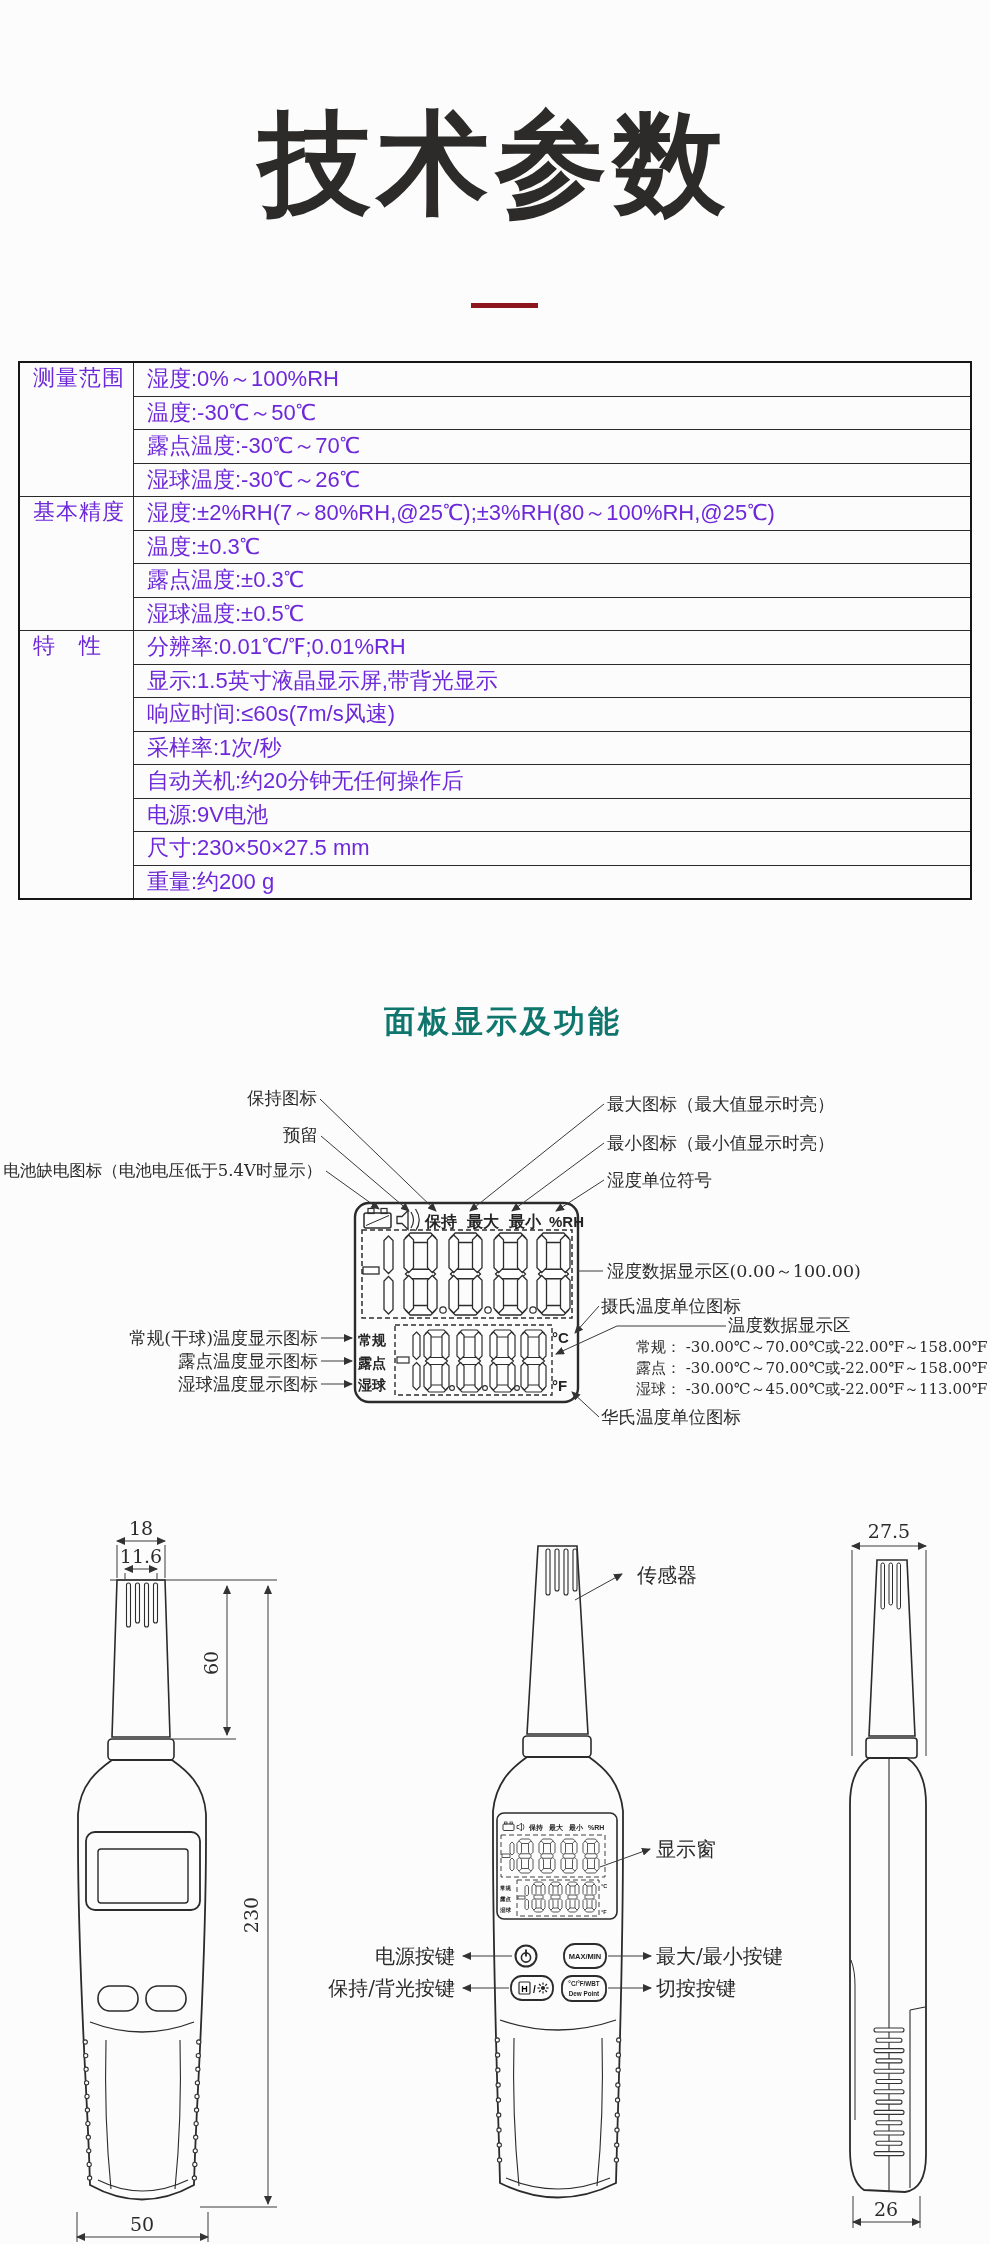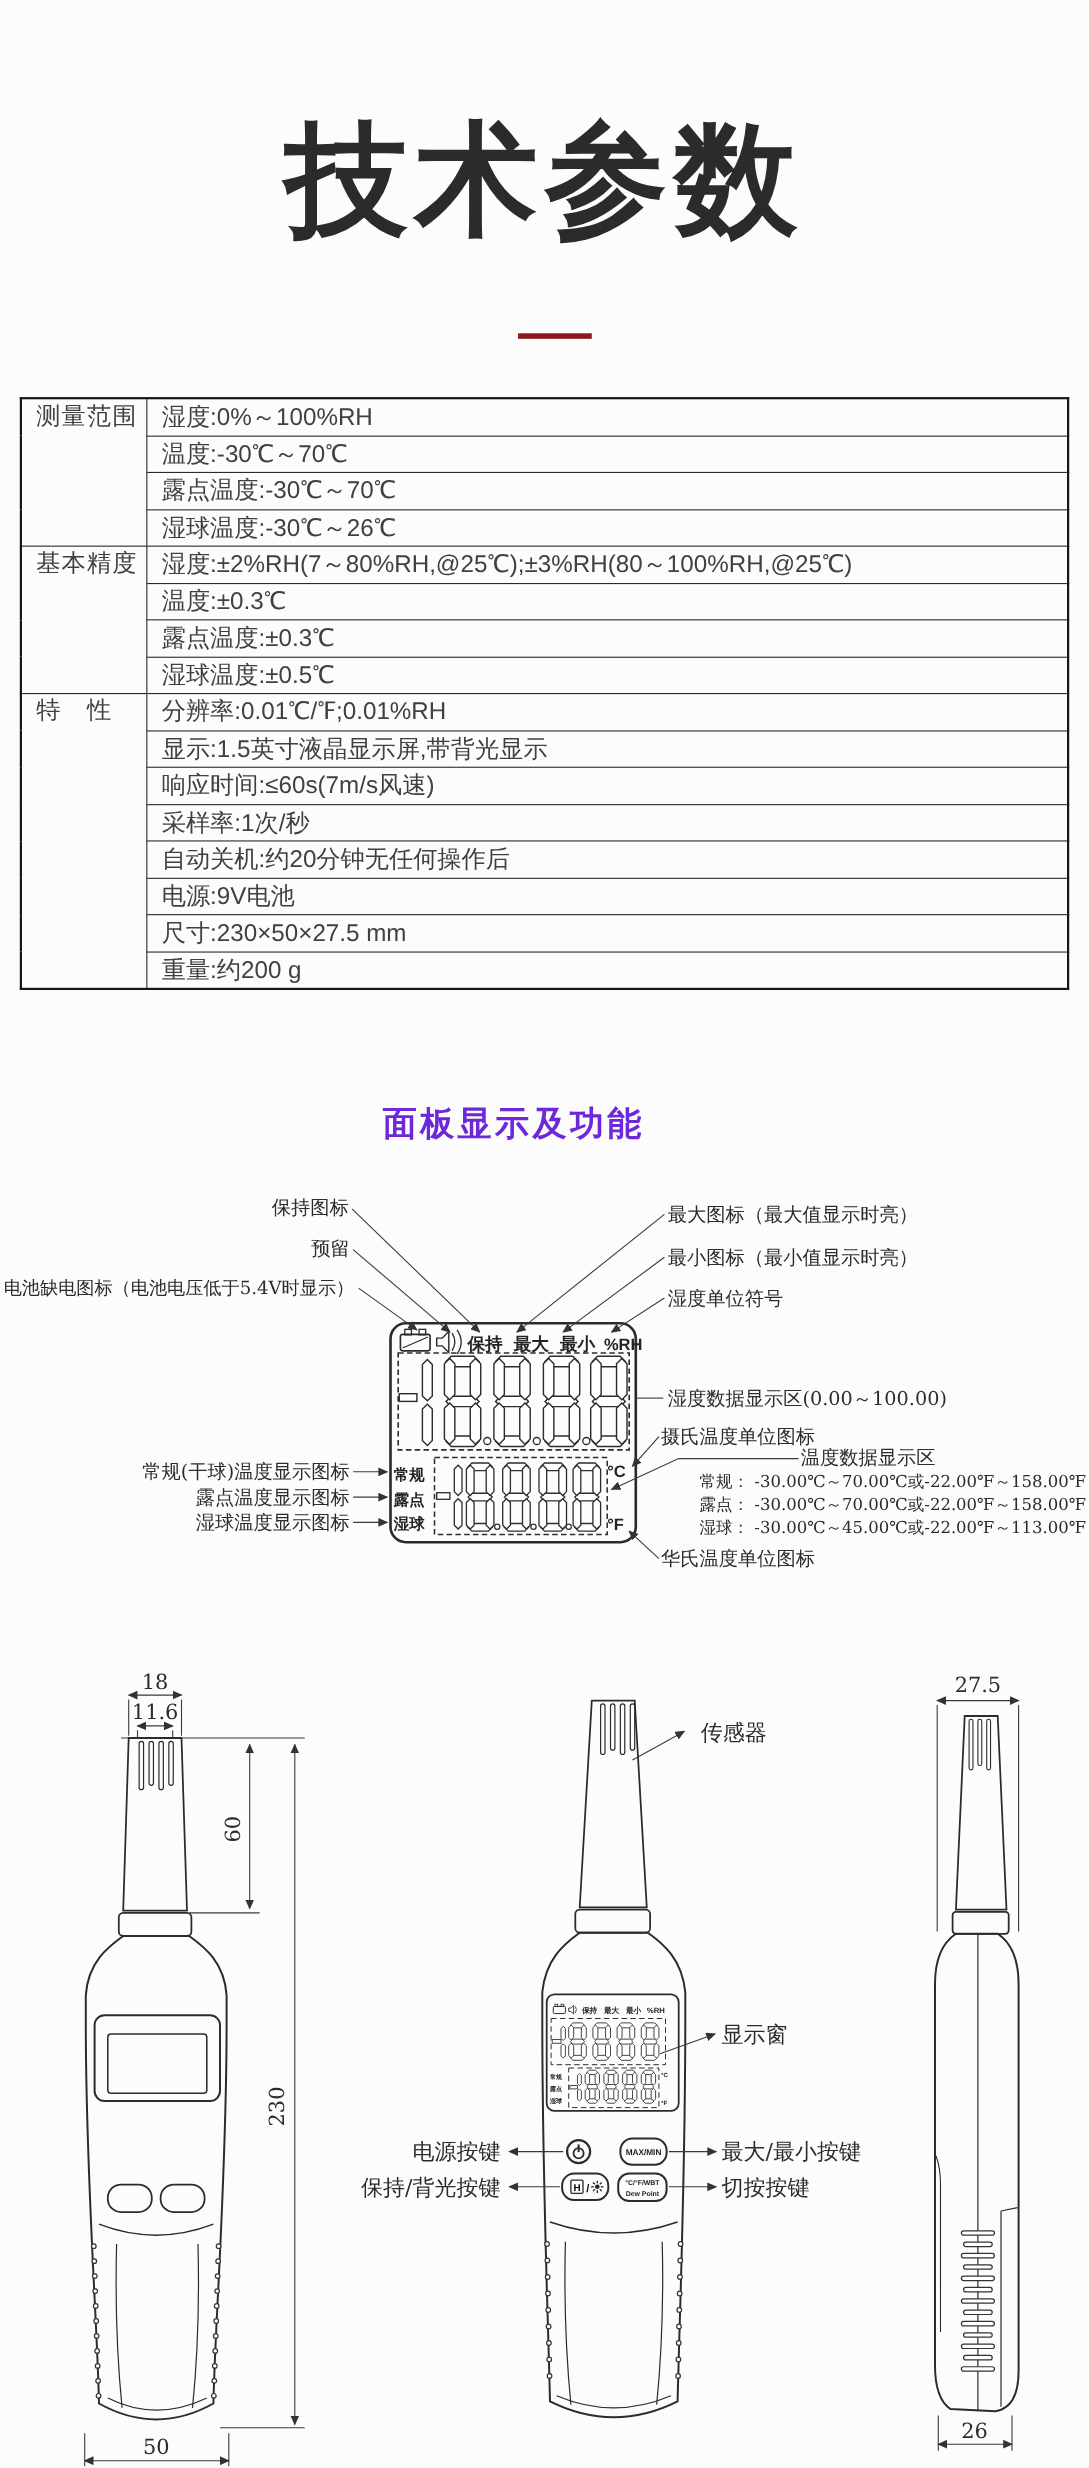--- a/index.html
+++ b/index.html
@@ -3,25 +3,25 @@
 <meta charset="utf-8">
 <style>
   html,body{margin:0;padding:0;}
   .page{position:relative;width:990px;height:2244px;background:#fdfcfc;overflow:hidden;
         font-family:"Liberation Sans",sans-serif;color:#222;}
   .title{position:absolute;top:106px;left:0;width:990px;text-align:center;
          font-size:112px;line-height:116px;font-weight:900;color:#2d2a2a;letter-spacing:6px;}
   .divider{position:absolute;left:471px;top:303px;width:67px;height:5px;background:#8c161c;}
   table.spec{position:absolute;left:18px;top:361px;width:954px;border-collapse:collapse;
              table-layout:fixed;background:#fdfcfc;border:2.5px solid #161616;}
-  table.spec td{border:1.2px solid #2a2a2a;font-size:22px;color:#404040;
+  table.spec td{border:1.2px solid #2a2a2a;font-size:22px;color:#6d28d9;
                 height:32.5px;padding:0 0 0 13px;white-space:nowrap;overflow:hidden;}
   td.g{width:100px;vertical-align:top;padding:4px 0 0 7px;letter-spacing:1px;}
   .sec-head{position:absolute;top:1004px;left:0;width:934px;text-align:center;
-            font-size:31px;line-height:36px;font-weight:bold;color:#6d28d9;letter-spacing:3px;}
+            font-size:31px;line-height:36px;font-weight:bold;color:#0f766e;letter-spacing:3px;padding-left:36px;}
   svg.diagram{position:absolute;left:0;top:1060px;}
   .ann{font-family:"DejaVu Serif",serif;font-size:17.5px;fill:#2b2b2b;}
   .ann-s{font-family:"DejaVu Serif",serif;font-size:16.5px;fill:#2b2b2b;}
   .rng{font-family:"DejaVu Serif",serif;font-size:15px;fill:#2b2b2b;}
   .big{font-family:"DejaVu Serif",serif;font-size:20px;fill:#2b2b2b;}
   .dim{font-family:"DejaVu Serif",serif;font-size:19px;fill:#2b2b2b;}
   .lcdt{font-family:"Liberation Sans",sans-serif;font-weight:900;font-size:16px;fill:#242424;}
   .lcds{font-family:"Liberation Sans",sans-serif;font-weight:900;font-size:14px;fill:#242424;}
   .lcdu{font-family:"Liberation Sans",sans-serif;font-weight:900;font-size:15px;fill:#242424;}
   .mt{font-family:"Liberation Sans",sans-serif;font-weight:bold;font-size:7px;fill:#242424;}
@@ -40,21 +40,21 @@
   <div class="title">技术参数</div>
   <div class="divider"></div>
 
   <table class="spec">
     <tbody>
       <tr>
         <td class="g" rowspan="4">测量范围</td>
         <td>湿度:0%～100%RH</td>
         </tr>
       <tr>
-          <td>温度:-30℃～70℃</td>
+          <td>温度:-30℃～50℃</td>
         </tr>
       <tr>
           <td>露点温度:-30℃～70℃</td>
         </tr>
       <tr>
           <td>湿球温度:-30℃～26℃</td>
         </tr>
       <tr>
         <td class="g" rowspan="4">基本精度</td>
         <td>湿度:±2%RH(7～80%RH,@25℃);±3%RH(80～100%RH,@25℃)</td>

